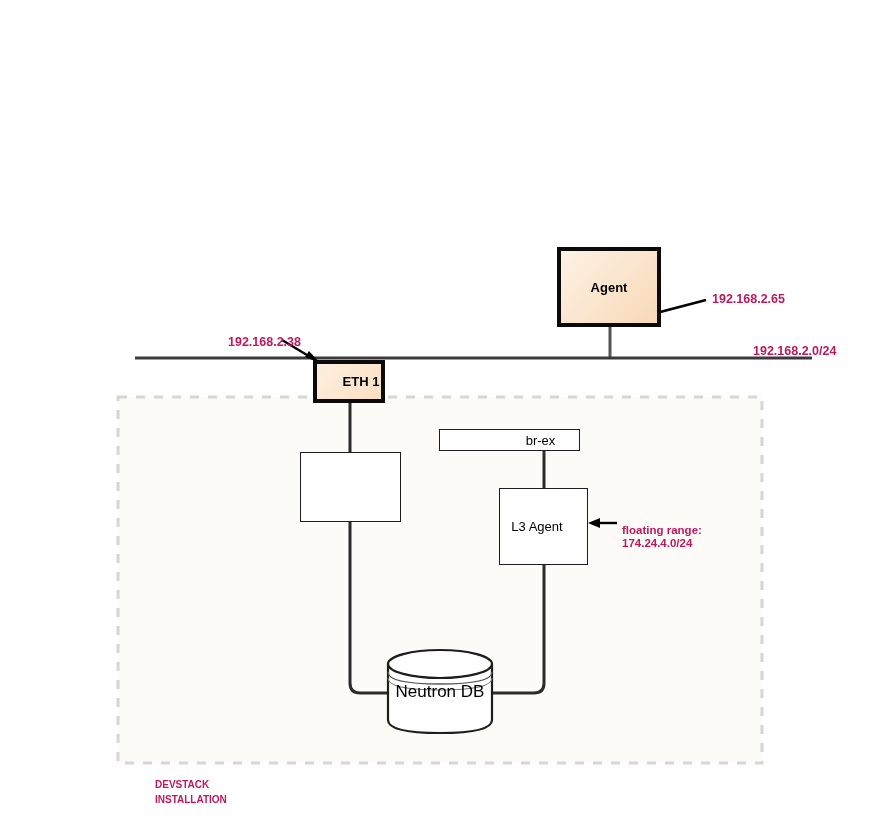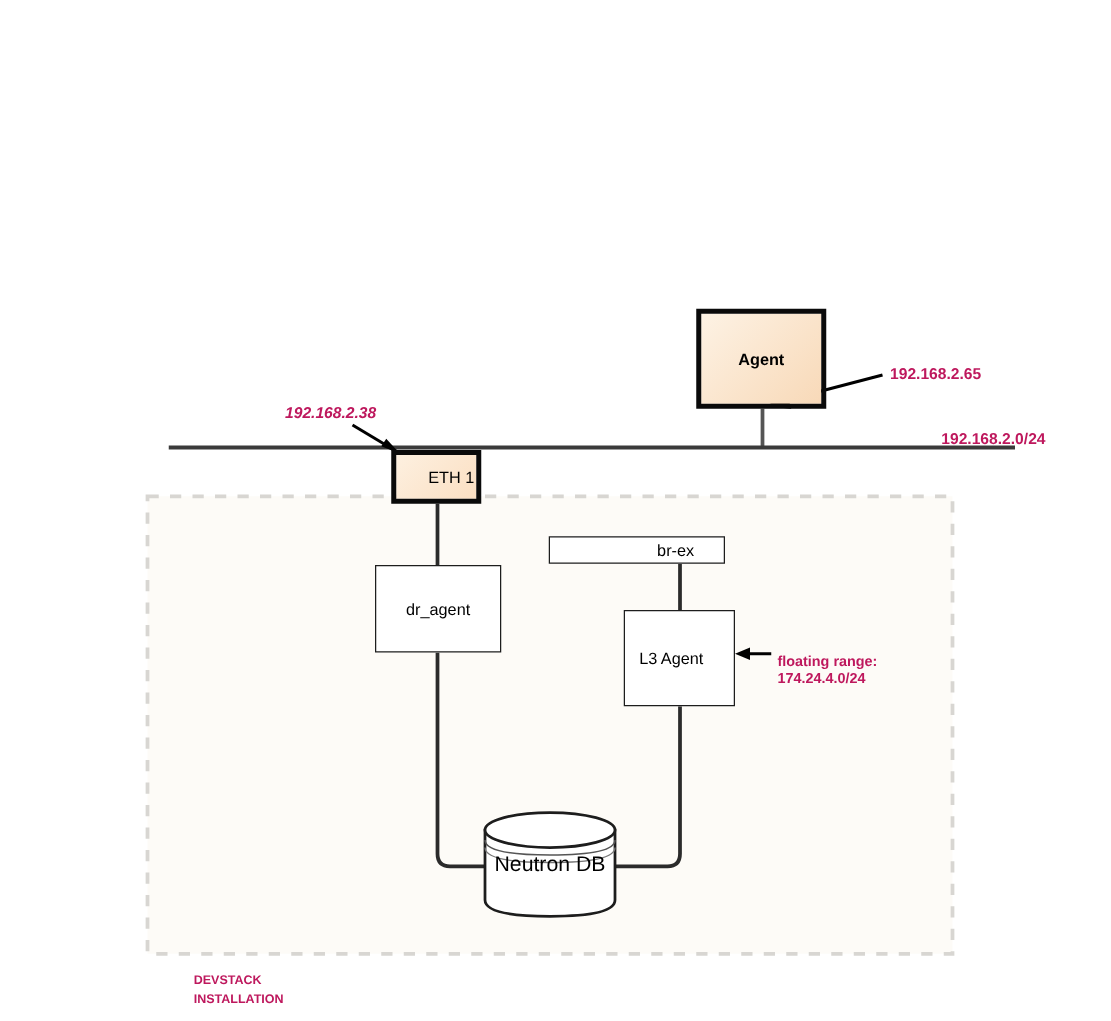--- a/index.html
+++ b/index.html
@@ -69,21 +69,21 @@
   .box-l3agent {
     position: absolute;
     left: 499px; top: 488px;
     width: 89px; height: 77px;
     border: 1.6px solid #1d1d1d;
     background: #ffffff;
     box-sizing: border-box;
   }
   .txt-eth1 {
     left: 313px; top: 360px; width: 96px; height: 43px;
-    font-size: 13px; font-weight: normal;
+    font-size: 13px; font-weight: bold;
   }
   .txt-quagga {
     left: 557px; top: 247px; width: 104px; height: 80px;
     font-size: 13px; font-weight: bold;
   }
   .txt-dragent {
     left: 300px; top: 452px; width: 101px; height: 70px;
     font-size: 13px;
   }
   .txt-brex {
@@ -102,21 +102,21 @@
   
   .ann {
     position: absolute;
     color: #be185d;
     font-weight: bold;
     font-size: 12.5px;
     white-space: pre;
     line-height: 14px;
   }
   .ann-ip-eth {
-    left: 228px; top: 323px; font-style: italic;
+    left: 228px; top: 335px;
   }
   .ann-ip-quagga {
     left: 712px; top: 292px;
   }
   .ann-subnet {
     left: 753px; top: 344px;
   }
   .ann-floating {
     left: 622px; top: 524px;
     font-size: 11.5px;
@@ -173,21 +173,20 @@
   </svg>
 
   <div class="box-quagga"></div>
   <div class="box-eth1"></div>
   <div class="box-dragent"></div>
   <div class="box-brex"></div>
   <div class="box-l3agent"></div>
 
   <div class="node-label txt-quagga">Agent</div>
   <div class="node-label txt-eth1">ETH 1</div>
-  <div class="node-label txt-dragent">dr_agent</div>
   <div class="node-label txt-brex">br-ex</div>
   <div class="node-label txt-l3agent">L3 Agent</div>
   <div class="node-label txt-db">Neutron DB</div>
 
   <div class="ann ann-ip-eth">192.168.2.38</div>
   <div class="ann ann-ip-quagga">192.168.2.65</div>
   <div class="ann ann-subnet">192.168.2.0/24</div>
   <div class="ann ann-floating">floating range:
 174.24.4.0/24</div>
   <div class="ann ann-devstack">DEVSTACK

